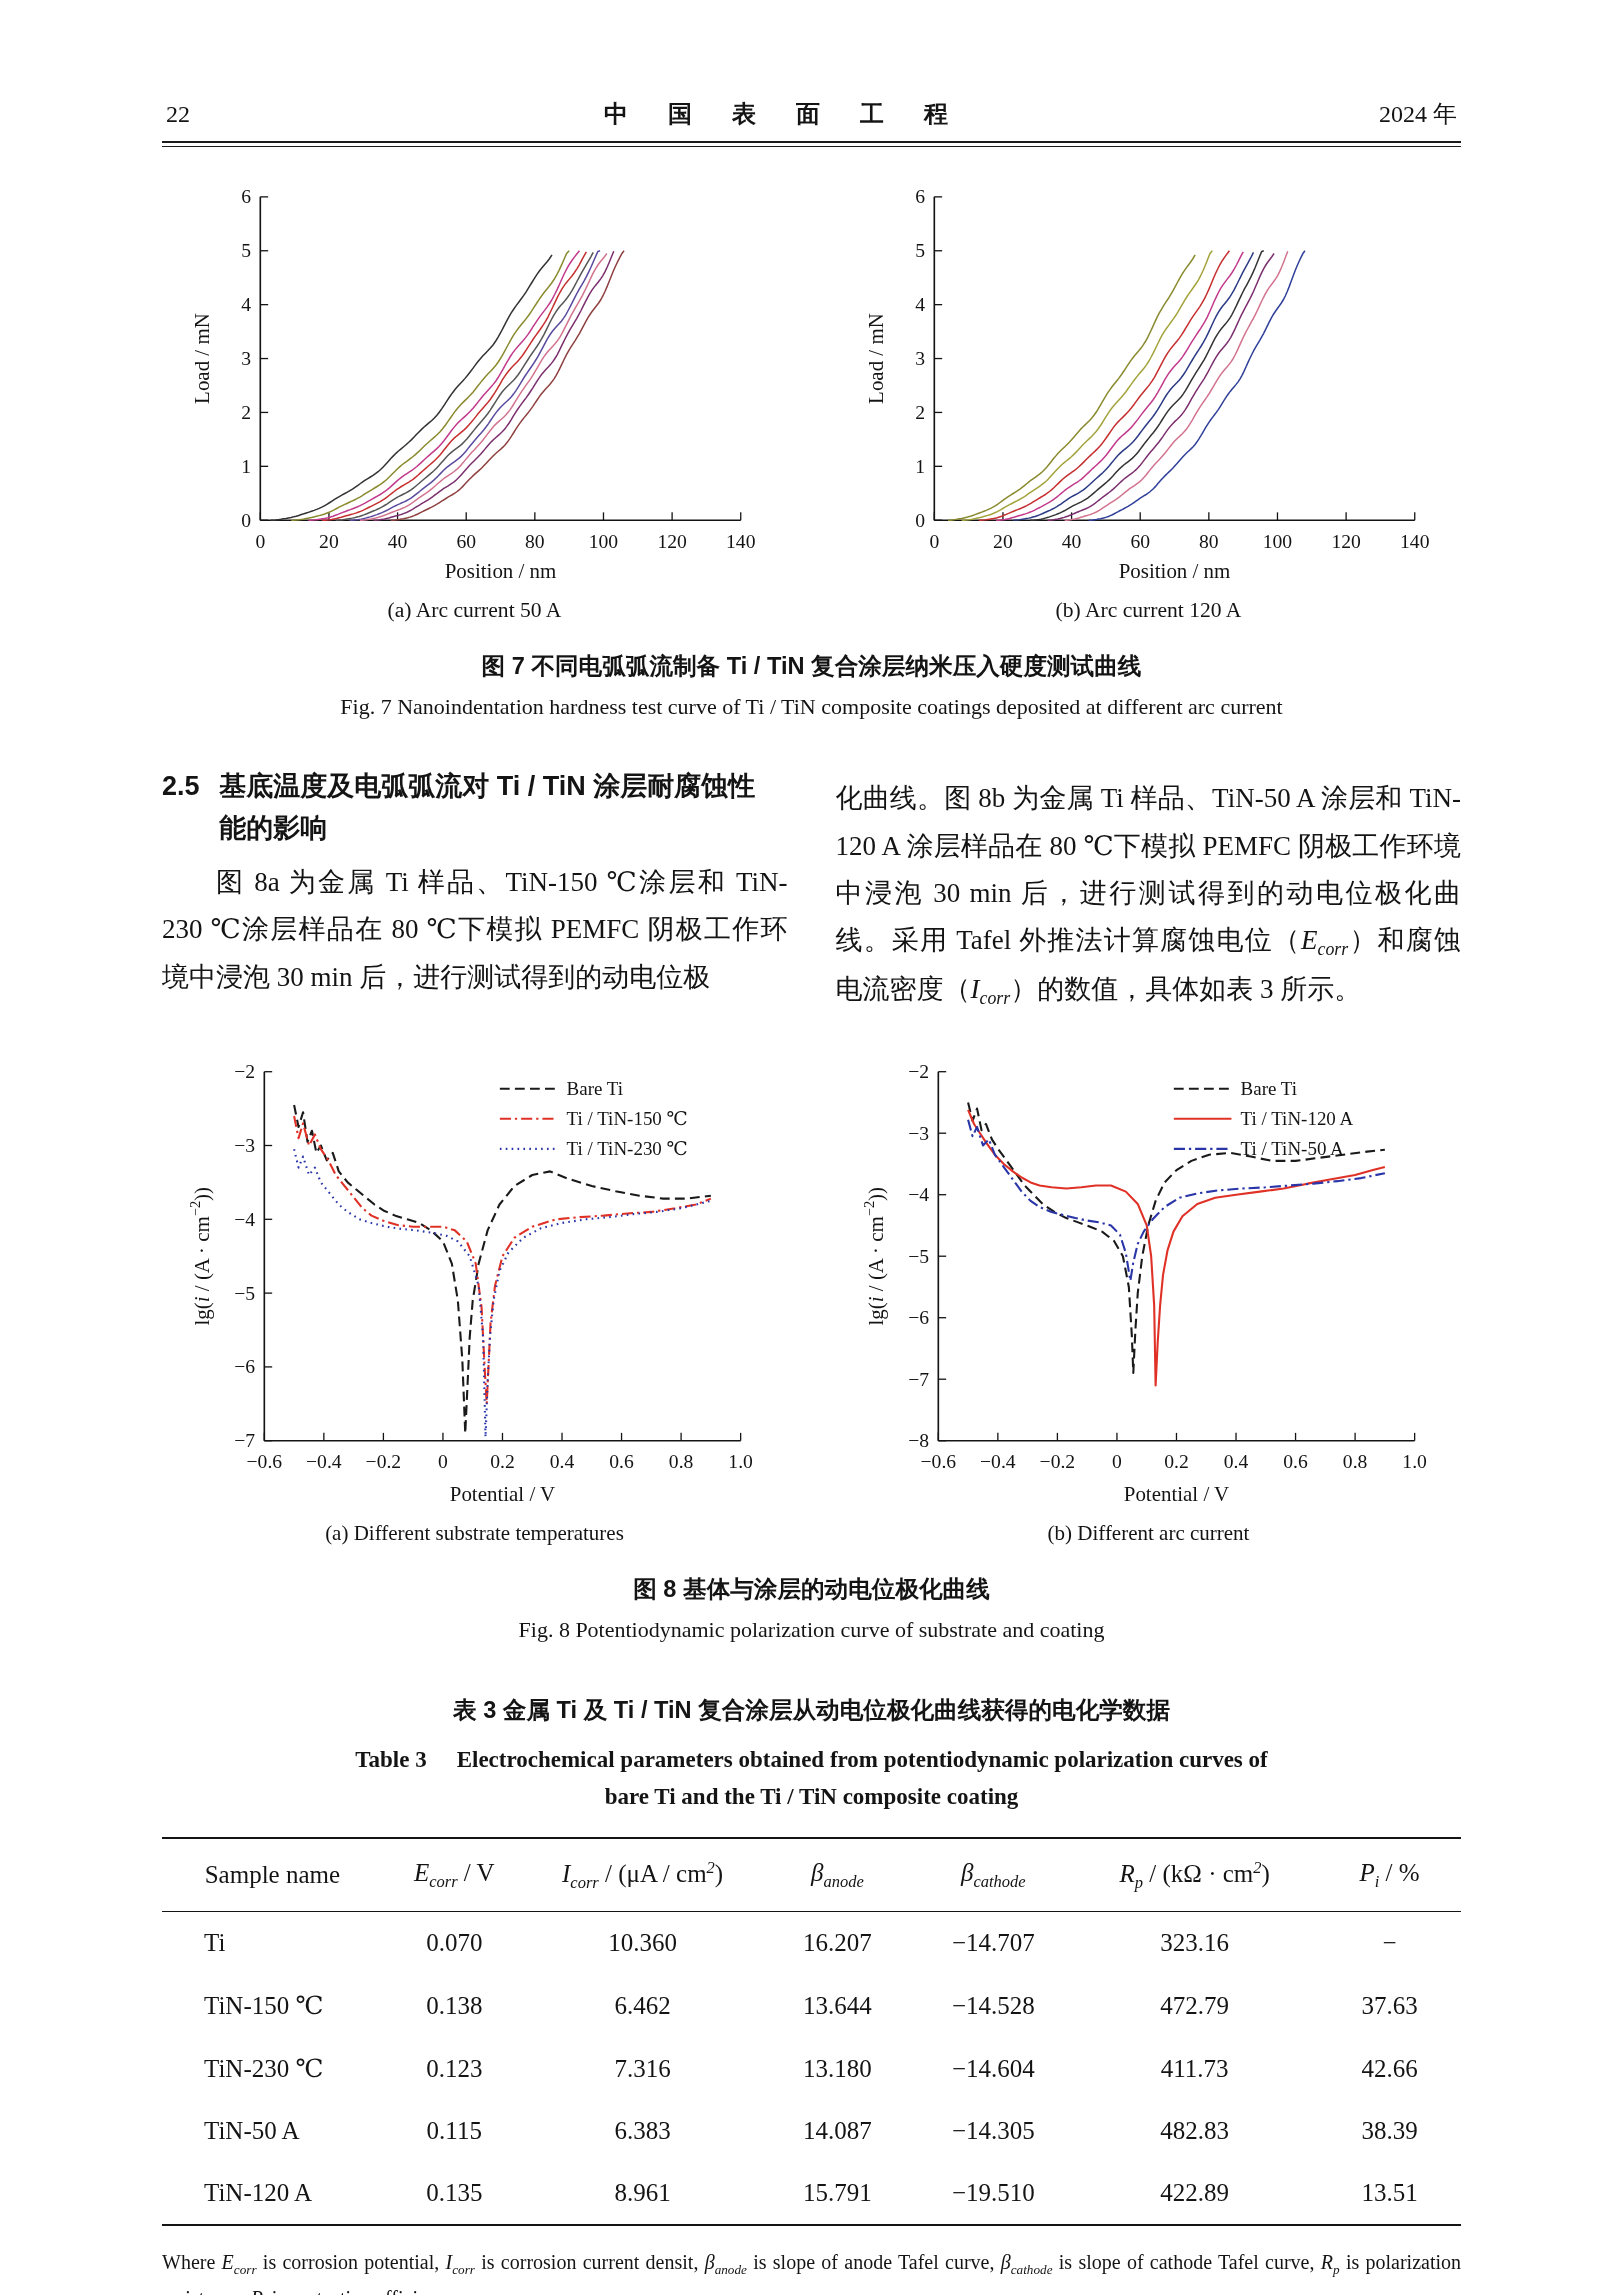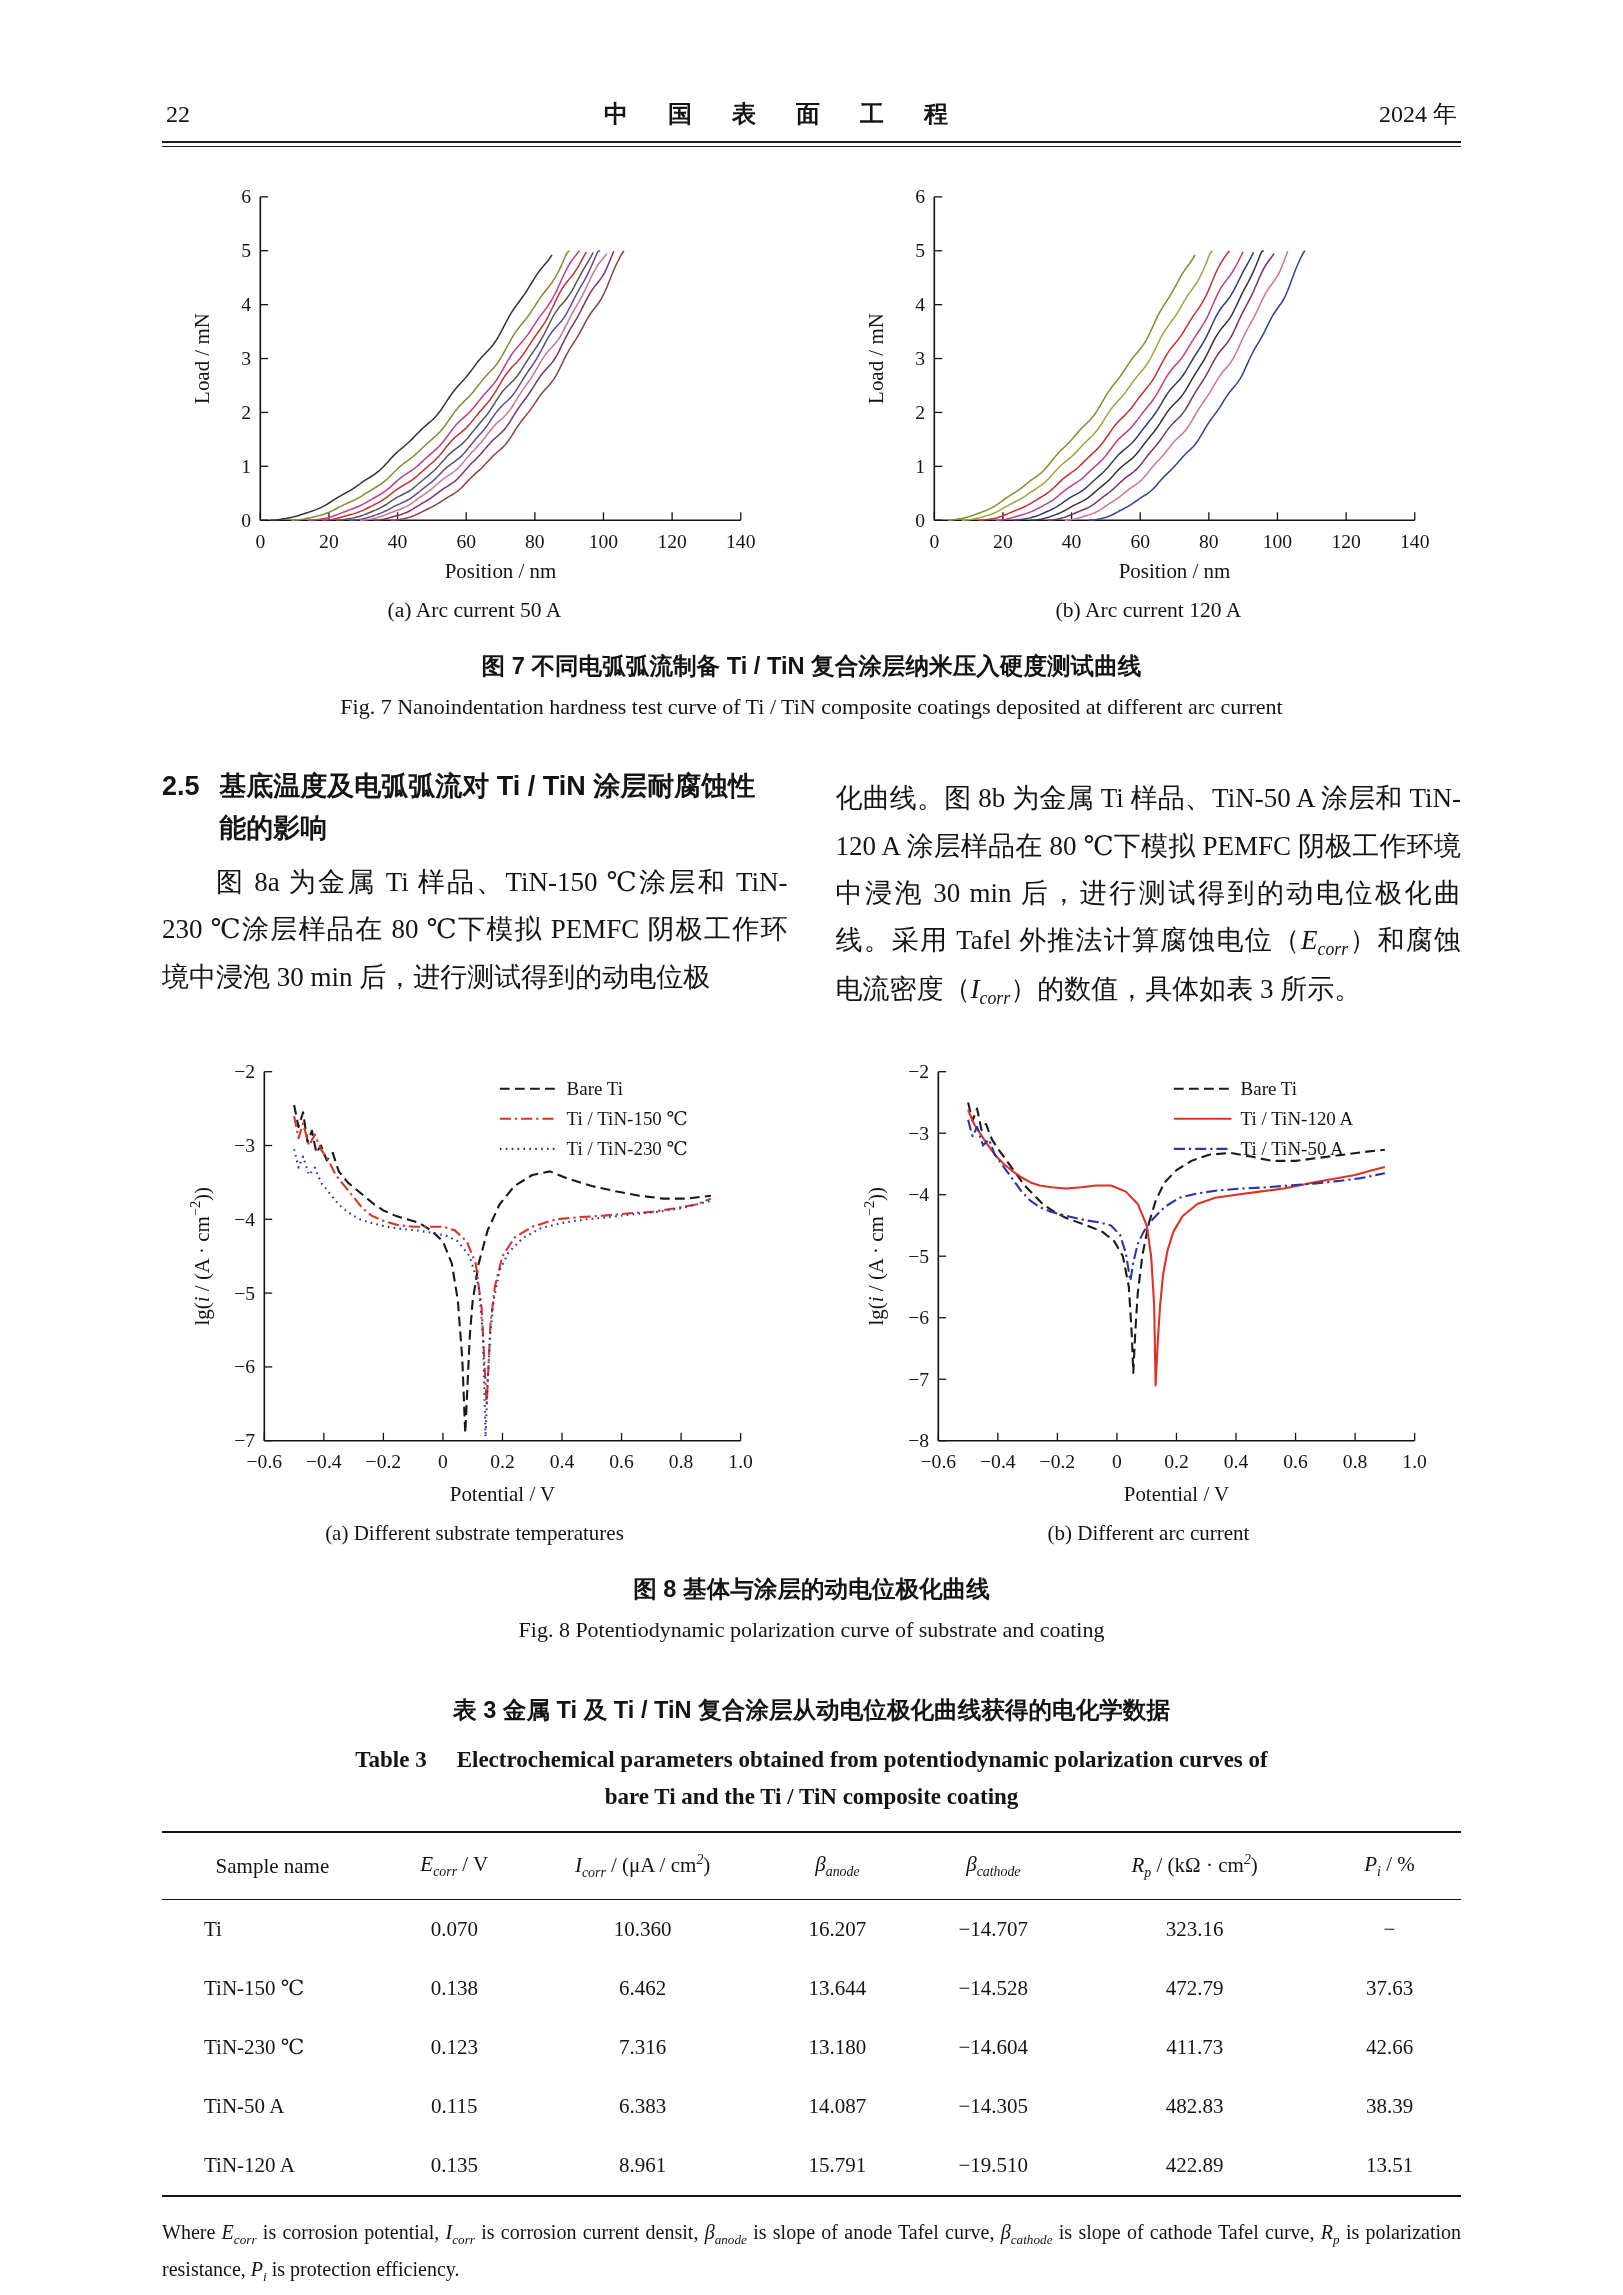--- a/index.html
+++ b/index.html
@@ -28,21 +28,21 @@
   .sec-num{margin-right:19.6px;flex:0 0 auto;}
   .sec-title span{display:block;}
   .para{margin:9.2px 0 0;}
   .para.indent{text-indent:2em;}
   
   .table-block{margin-top:51px;}
   .table-caption-zh{text-align:center;font-size:23.6px;font-weight:bold;
                     font-family:"Liberation Sans","DejaVu Sans",sans-serif;}
   .table-caption-en{text-align:center;font-size:23px;font-weight:bold;margin-top:15.7px;line-height:1.6;}
   .cap-label{margin-right:30px;}
-  table{width:100%;border-collapse:collapse;margin-top:16px;font-size:21px;
+  table{width:100%;border-collapse:collapse;margin-top:22px;font-size:25px;
         border-top:2.6px solid #141414;border-bottom:2.6px solid #141414;}
   thead th{font-weight:normal;border-bottom:1.3px solid #141414;padding:18.3px 5.2px;text-align:center;}
   tbody td{padding:17px 5.2px;text-align:center;}
   tbody td:first-child{text-align:left;padding-left:42px;}
   sub,sup{font-size:0.66em;font-style:italic;}
   .footnote{font-size:20px;line-height:1.7;margin-top:18.3px;text-align:justify;}
 </style>
 </head>
 <body>
 

